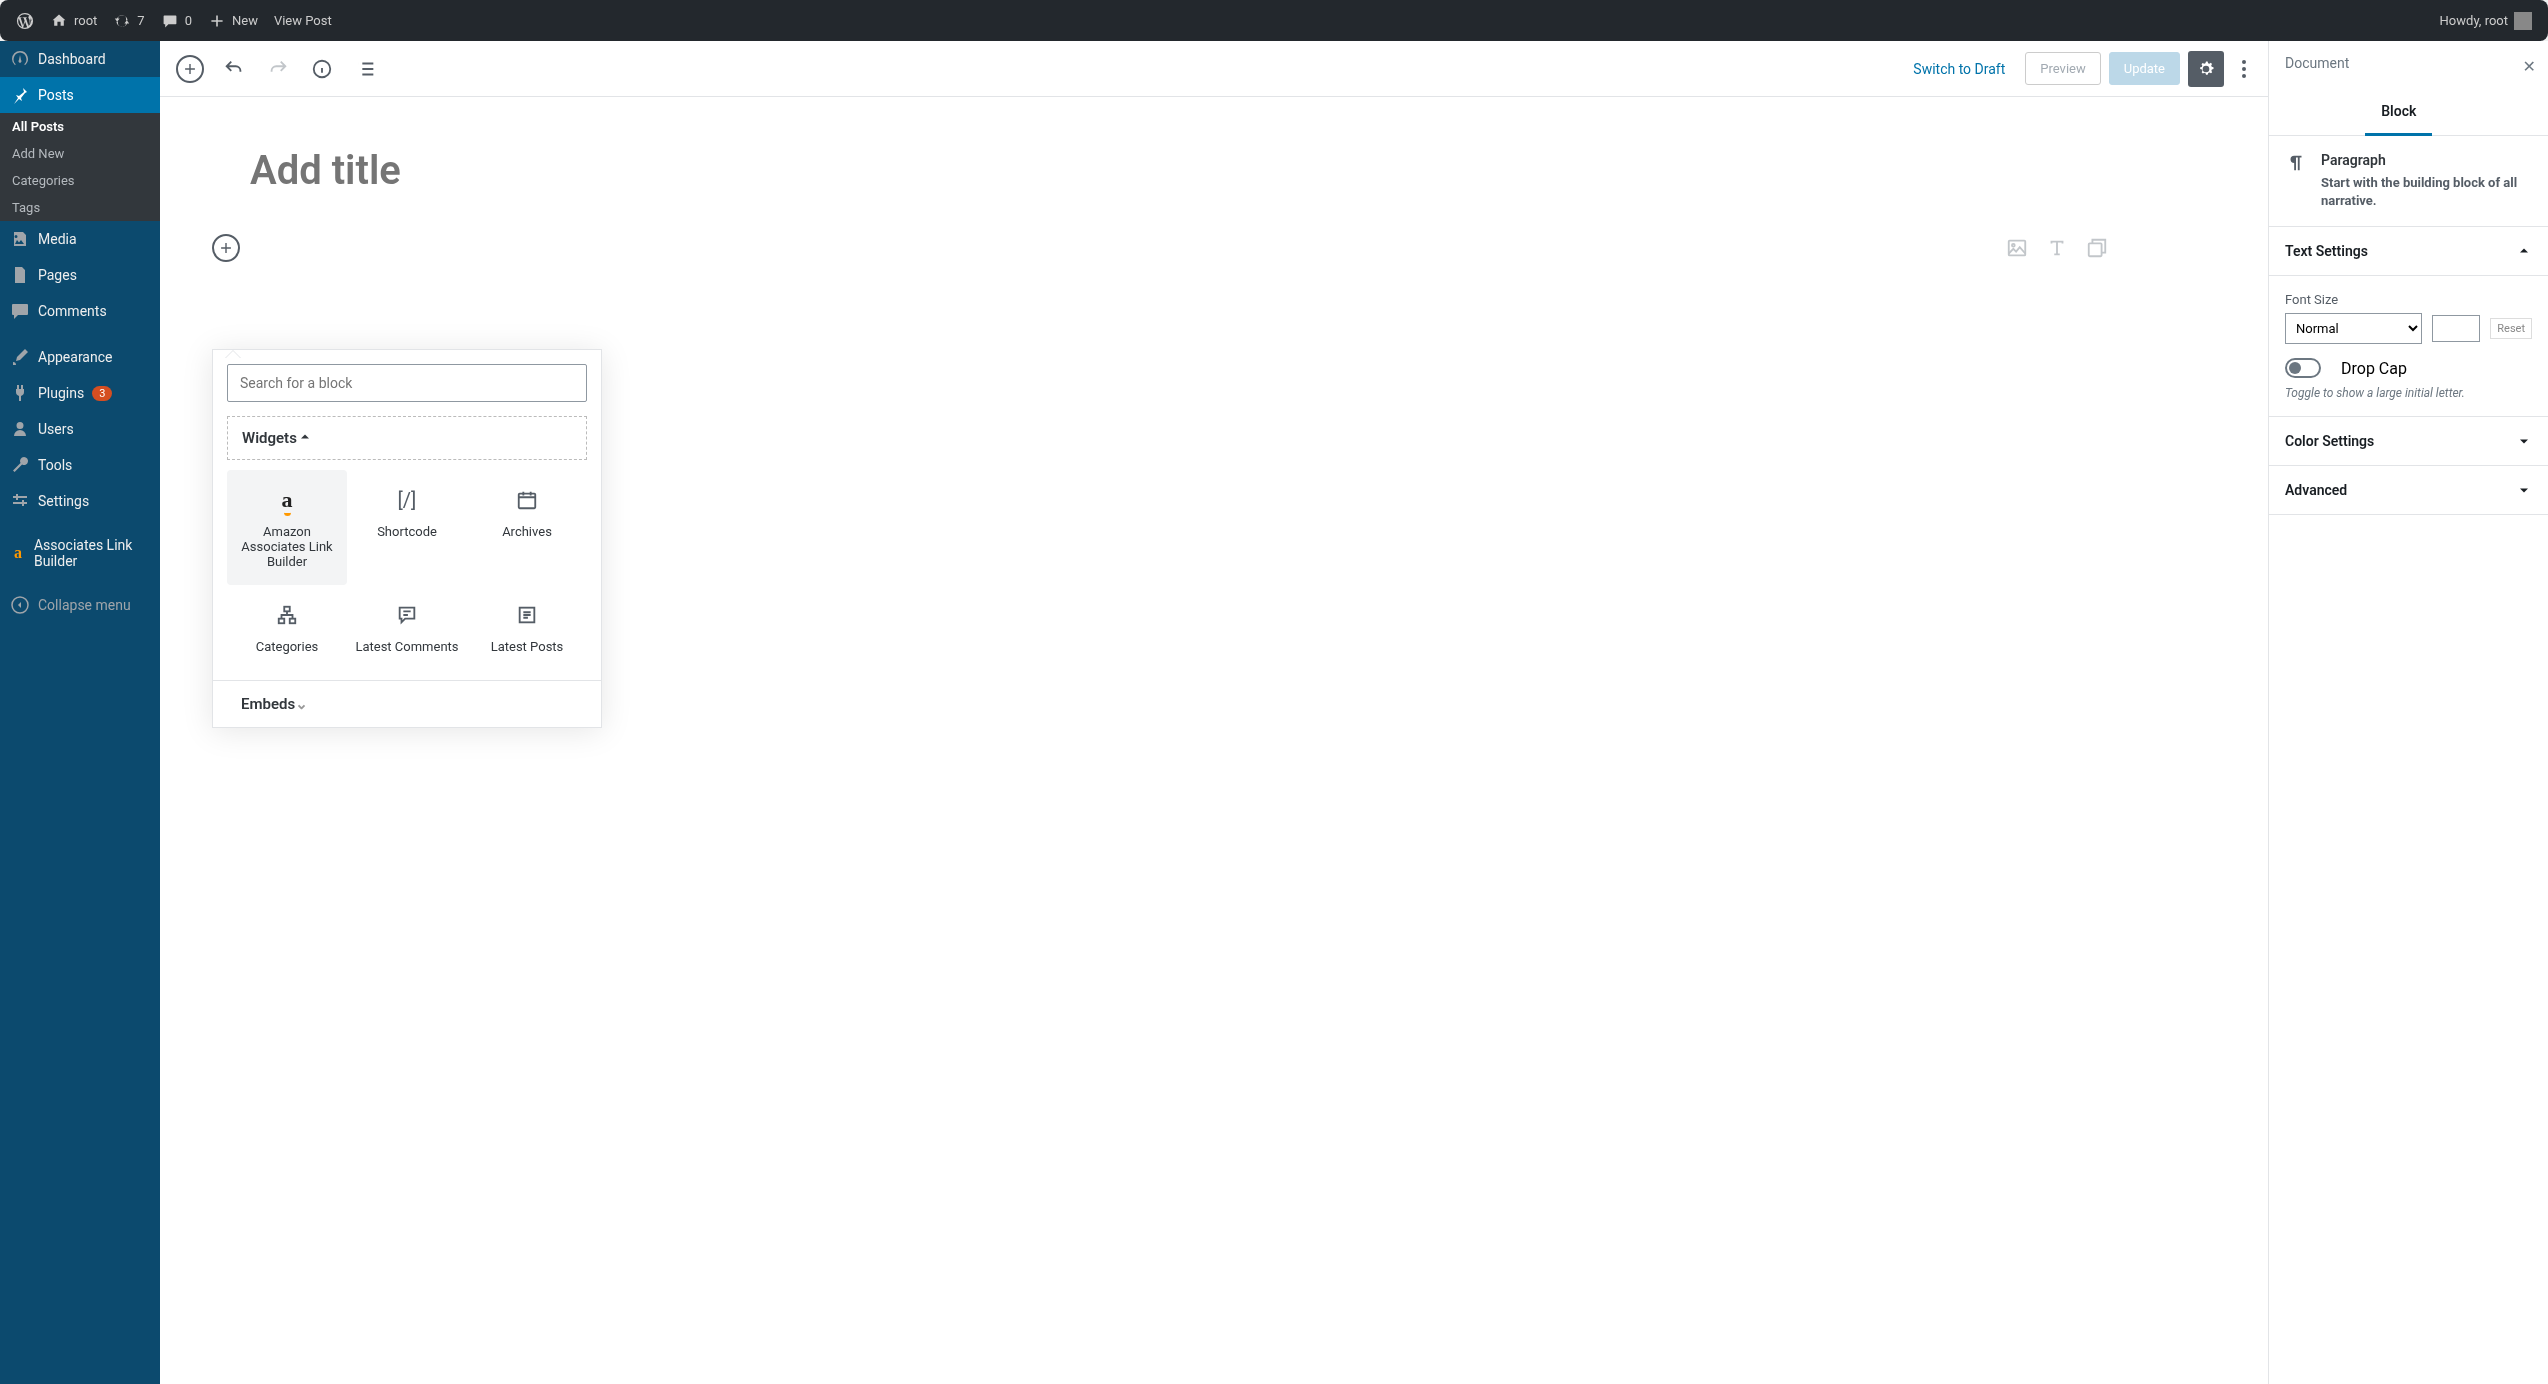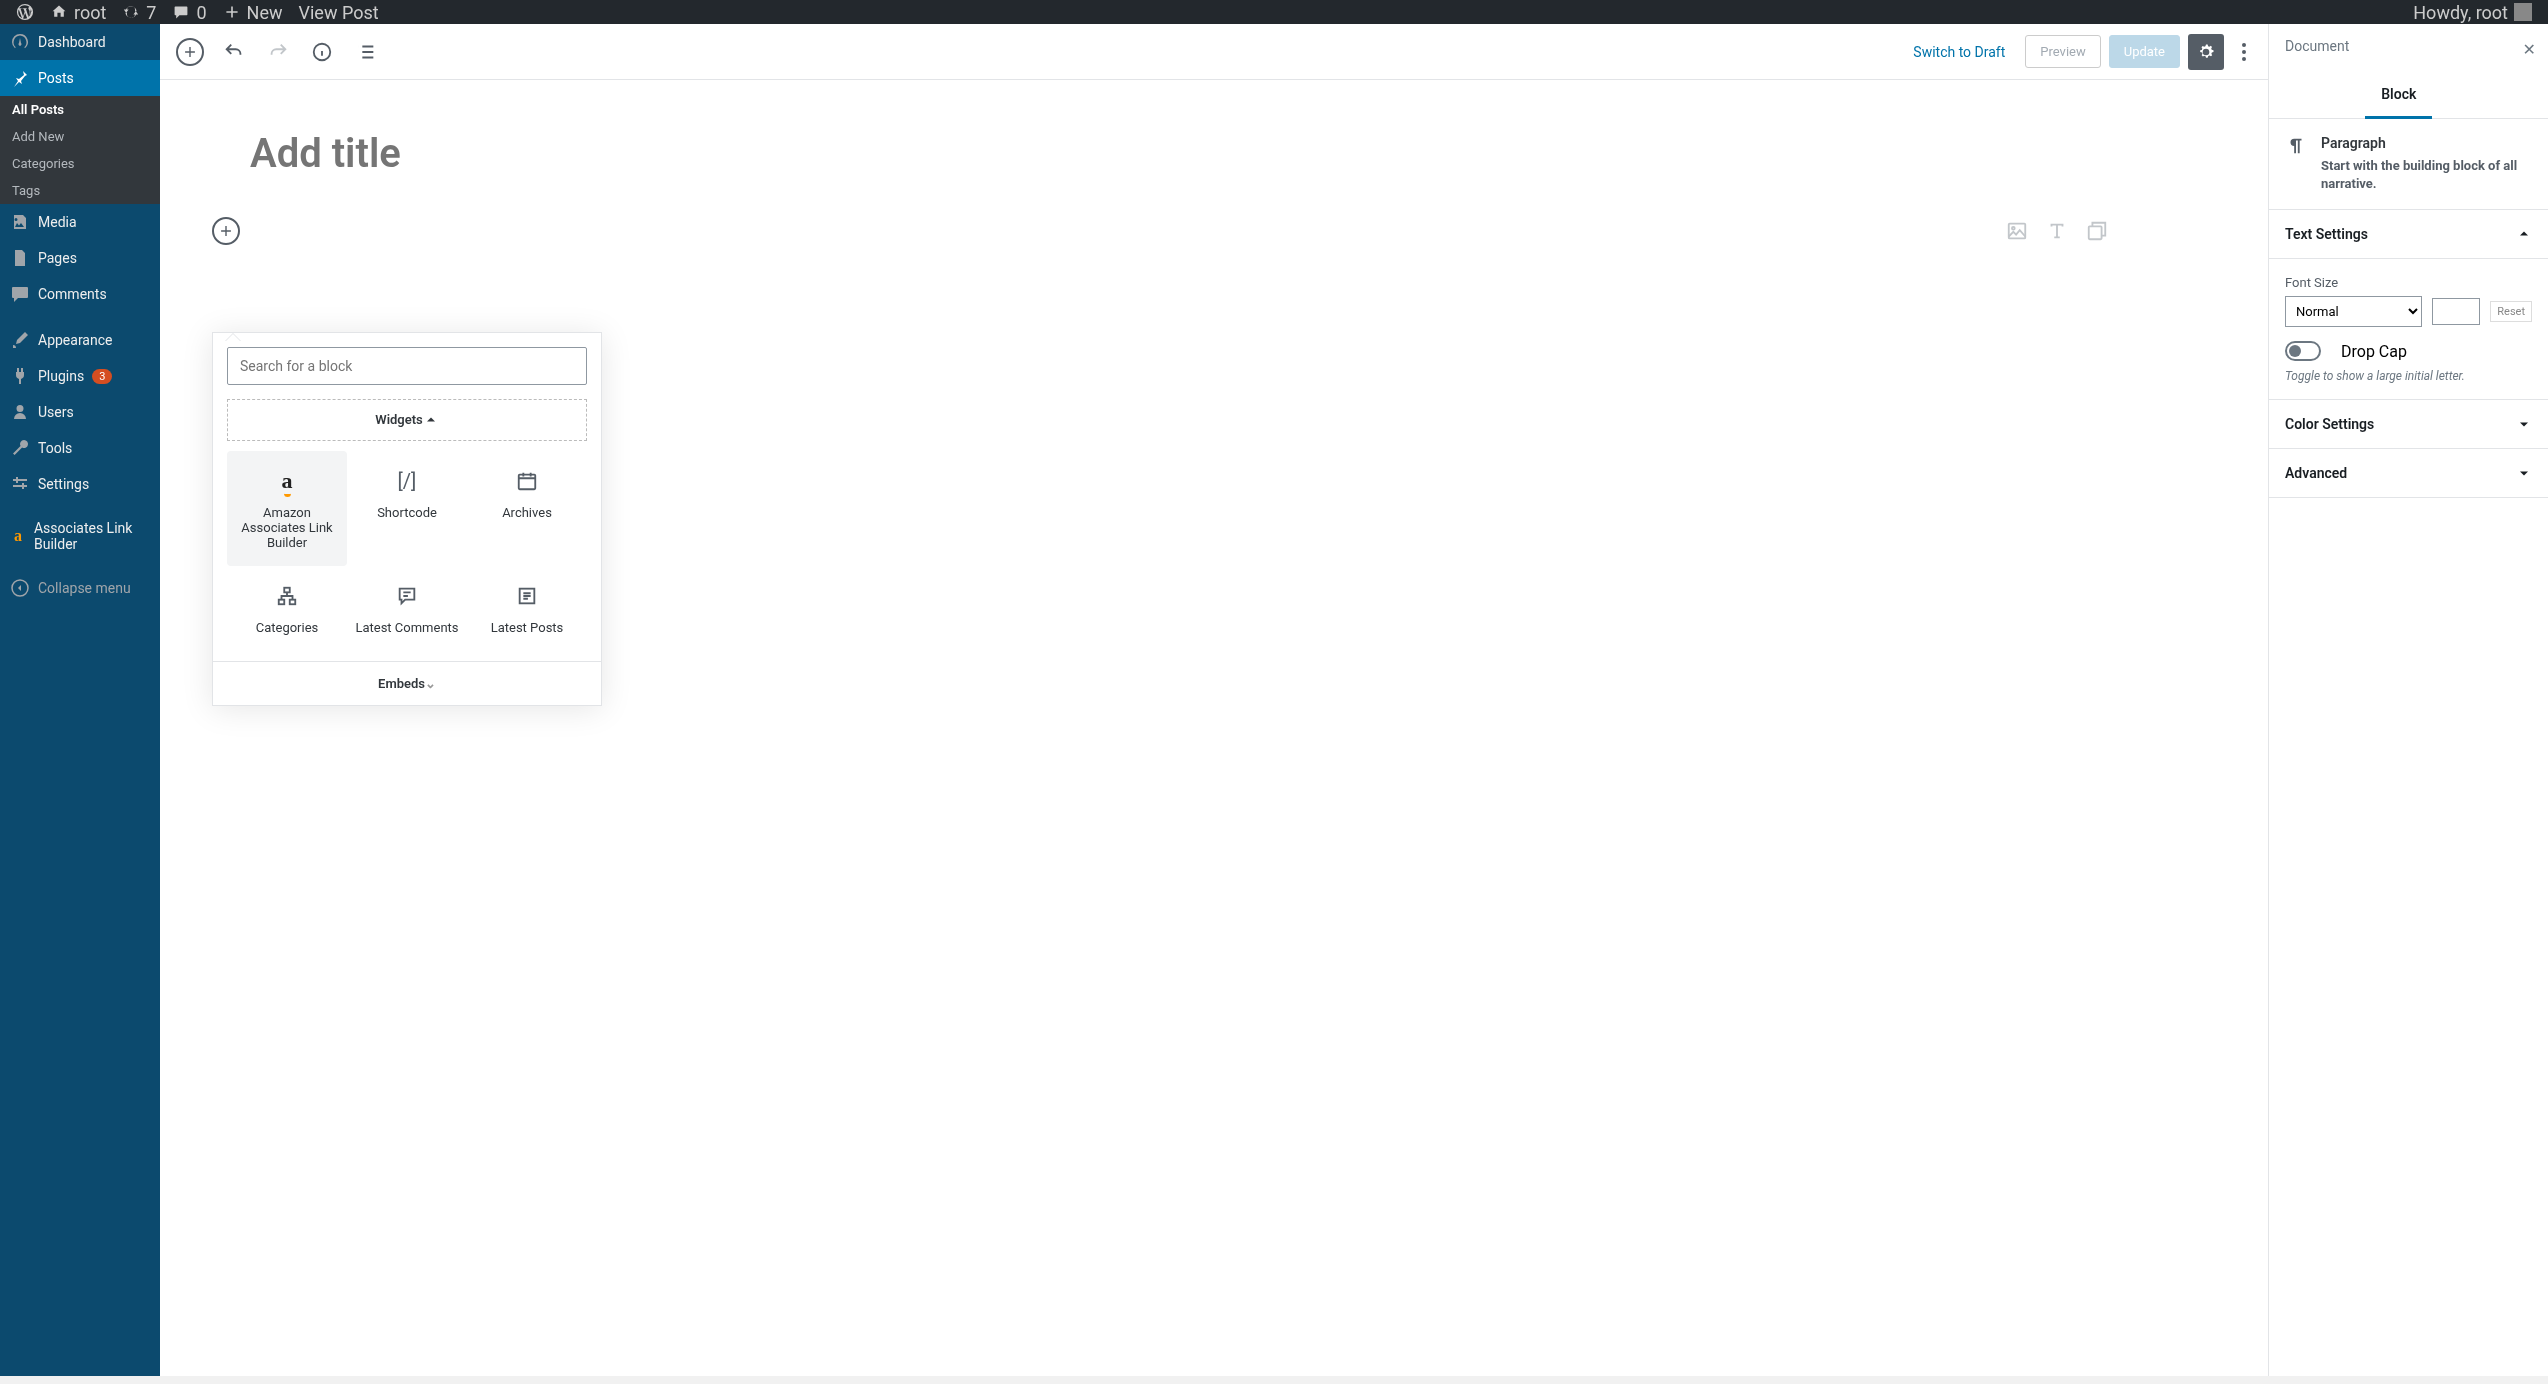--- a/index.html
+++ b/index.html
@@ -1,19 +1,19 @@
 <!DOCTYPE html>
 <html><head>
 <meta charset="utf-8">
 <style>
 * { margin: 0; padding: 0; box-sizing: border-box; font-family: -apple-system, BlinkMacSystemFont, "Segoe UI", Roboto, sans-serif; }
 body { background: #f1f1f1; overflow: hidden; }
 
 
-.admin-bar { background: #23282d; color: #eee; height: 24px; display: flex; align-items: center; font-size: 18px; justify-content: space-between; padding: 0 8px; }
+.admin-bar { background: #23282d; color: #eee; height: 41px; display: flex; align-items: center; font-size: 13px; justify-content: space-between; padding: 0 8px; border-radius: 8px; }
 .admin-bar-left, .admin-bar-right { display: flex; align-items: center; gap: 0; }
 .admin-bar-item { display: flex; align-items: center; gap: 6px; padding: 0 8px; height: 32px; color: #ccc; cursor: pointer; }
 .ab-icon { width: 18px; height: 18px; display: inline-flex; align-items: center; justify-content: center; }
 .ab-avatar { width: 18px; height: 18px; background: #888; }
 
 
 .main { display: flex; height: calc(100vh - 32px); }
 .sidebar { width: 160px; background: #0c4a6e; color: #eee; font-size: 14px; flex-shrink: 0; }
 .side-item { display: flex; align-items: center; gap: 8px; padding: 8px 10px; color: #eee; cursor: pointer; position: relative; }
 .side-item.top { font-size: 14px; font-weight: 400; }
@@ -50,21 +50,21 @@
 .block-icons { display: flex; gap: 18px; color: #c2c6ca; }
 .block-icons span { width: 22px; height: 22px; display: inline-flex; align-items: center; justify-content: center; }
 
 
 .inserter { position: absolute; left: 52px; top: 252px; width: 390px; background: #fff; border: 1px solid #e2e4e7; box-shadow: 0 3px 30px rgba(0,0,0,0.1); }
 .inserter::before { content:""; position:absolute; top:-8px; left:12px; border:8px solid transparent; border-bottom-color:#e2e4e7; }
 .inserter::after { content:""; position:absolute; top:-7px; left:12px; border:8px solid transparent; border-bottom-color:#fff; }
 .inserter-search { margin: 14px; }
 .inserter-search input { width: 100%; padding: 10px 12px; border: 1px solid #8f98a1; font-size: 14px; border-radius: 2px; }
 .inserter-panel { margin: 0 14px 10px; border: 1px dashed #bbb; }
-.inserter-panel-head { display: flex; justify-content: center; padding: 12px 14px; font-size: 13px; font-weight: 600; color: #32373c; cursor: pointer; }
+.inserter-panel-head { display: flex; justify-content: flex-start; padding: 12px 14px; font-size: 15px; font-weight: 600; color: #32373c; cursor: pointer; }
 .inserter-panel-head.plain { border: none; margin: 0; padding: 14px 28px; font-weight: 600; }
 .inserter-grid { display: grid; grid-template-columns: repeat(3, 1fr); gap: 0; }
 .ins-item { padding: 16px 6px; text-align: center; font-size: 13px; color: #32373c; cursor: pointer; border-radius: 4px; }
 .ins-item.hover { background: #f3f4f5; }
 .ins-icon { height: 28px; display: flex; align-items: center; justify-content: center; margin-bottom: 10px; color: #555d66; font-size: 20px; }
 .amazon-logo { font-family: serif; font-weight: bold; color: #222; font-size: 22px; position: relative; }
 .amazon-logo::after { content:""; position:absolute; left:2px; right:2px; bottom:-3px; height:4px; border-bottom:3px solid #ff9900; border-radius: 0 0 50% 50%; }
 
 
 .settings-panel { width: 280px; border-left: 1px solid #e2e4e7; background: #fff; display: flex; flex-direction: column; }

